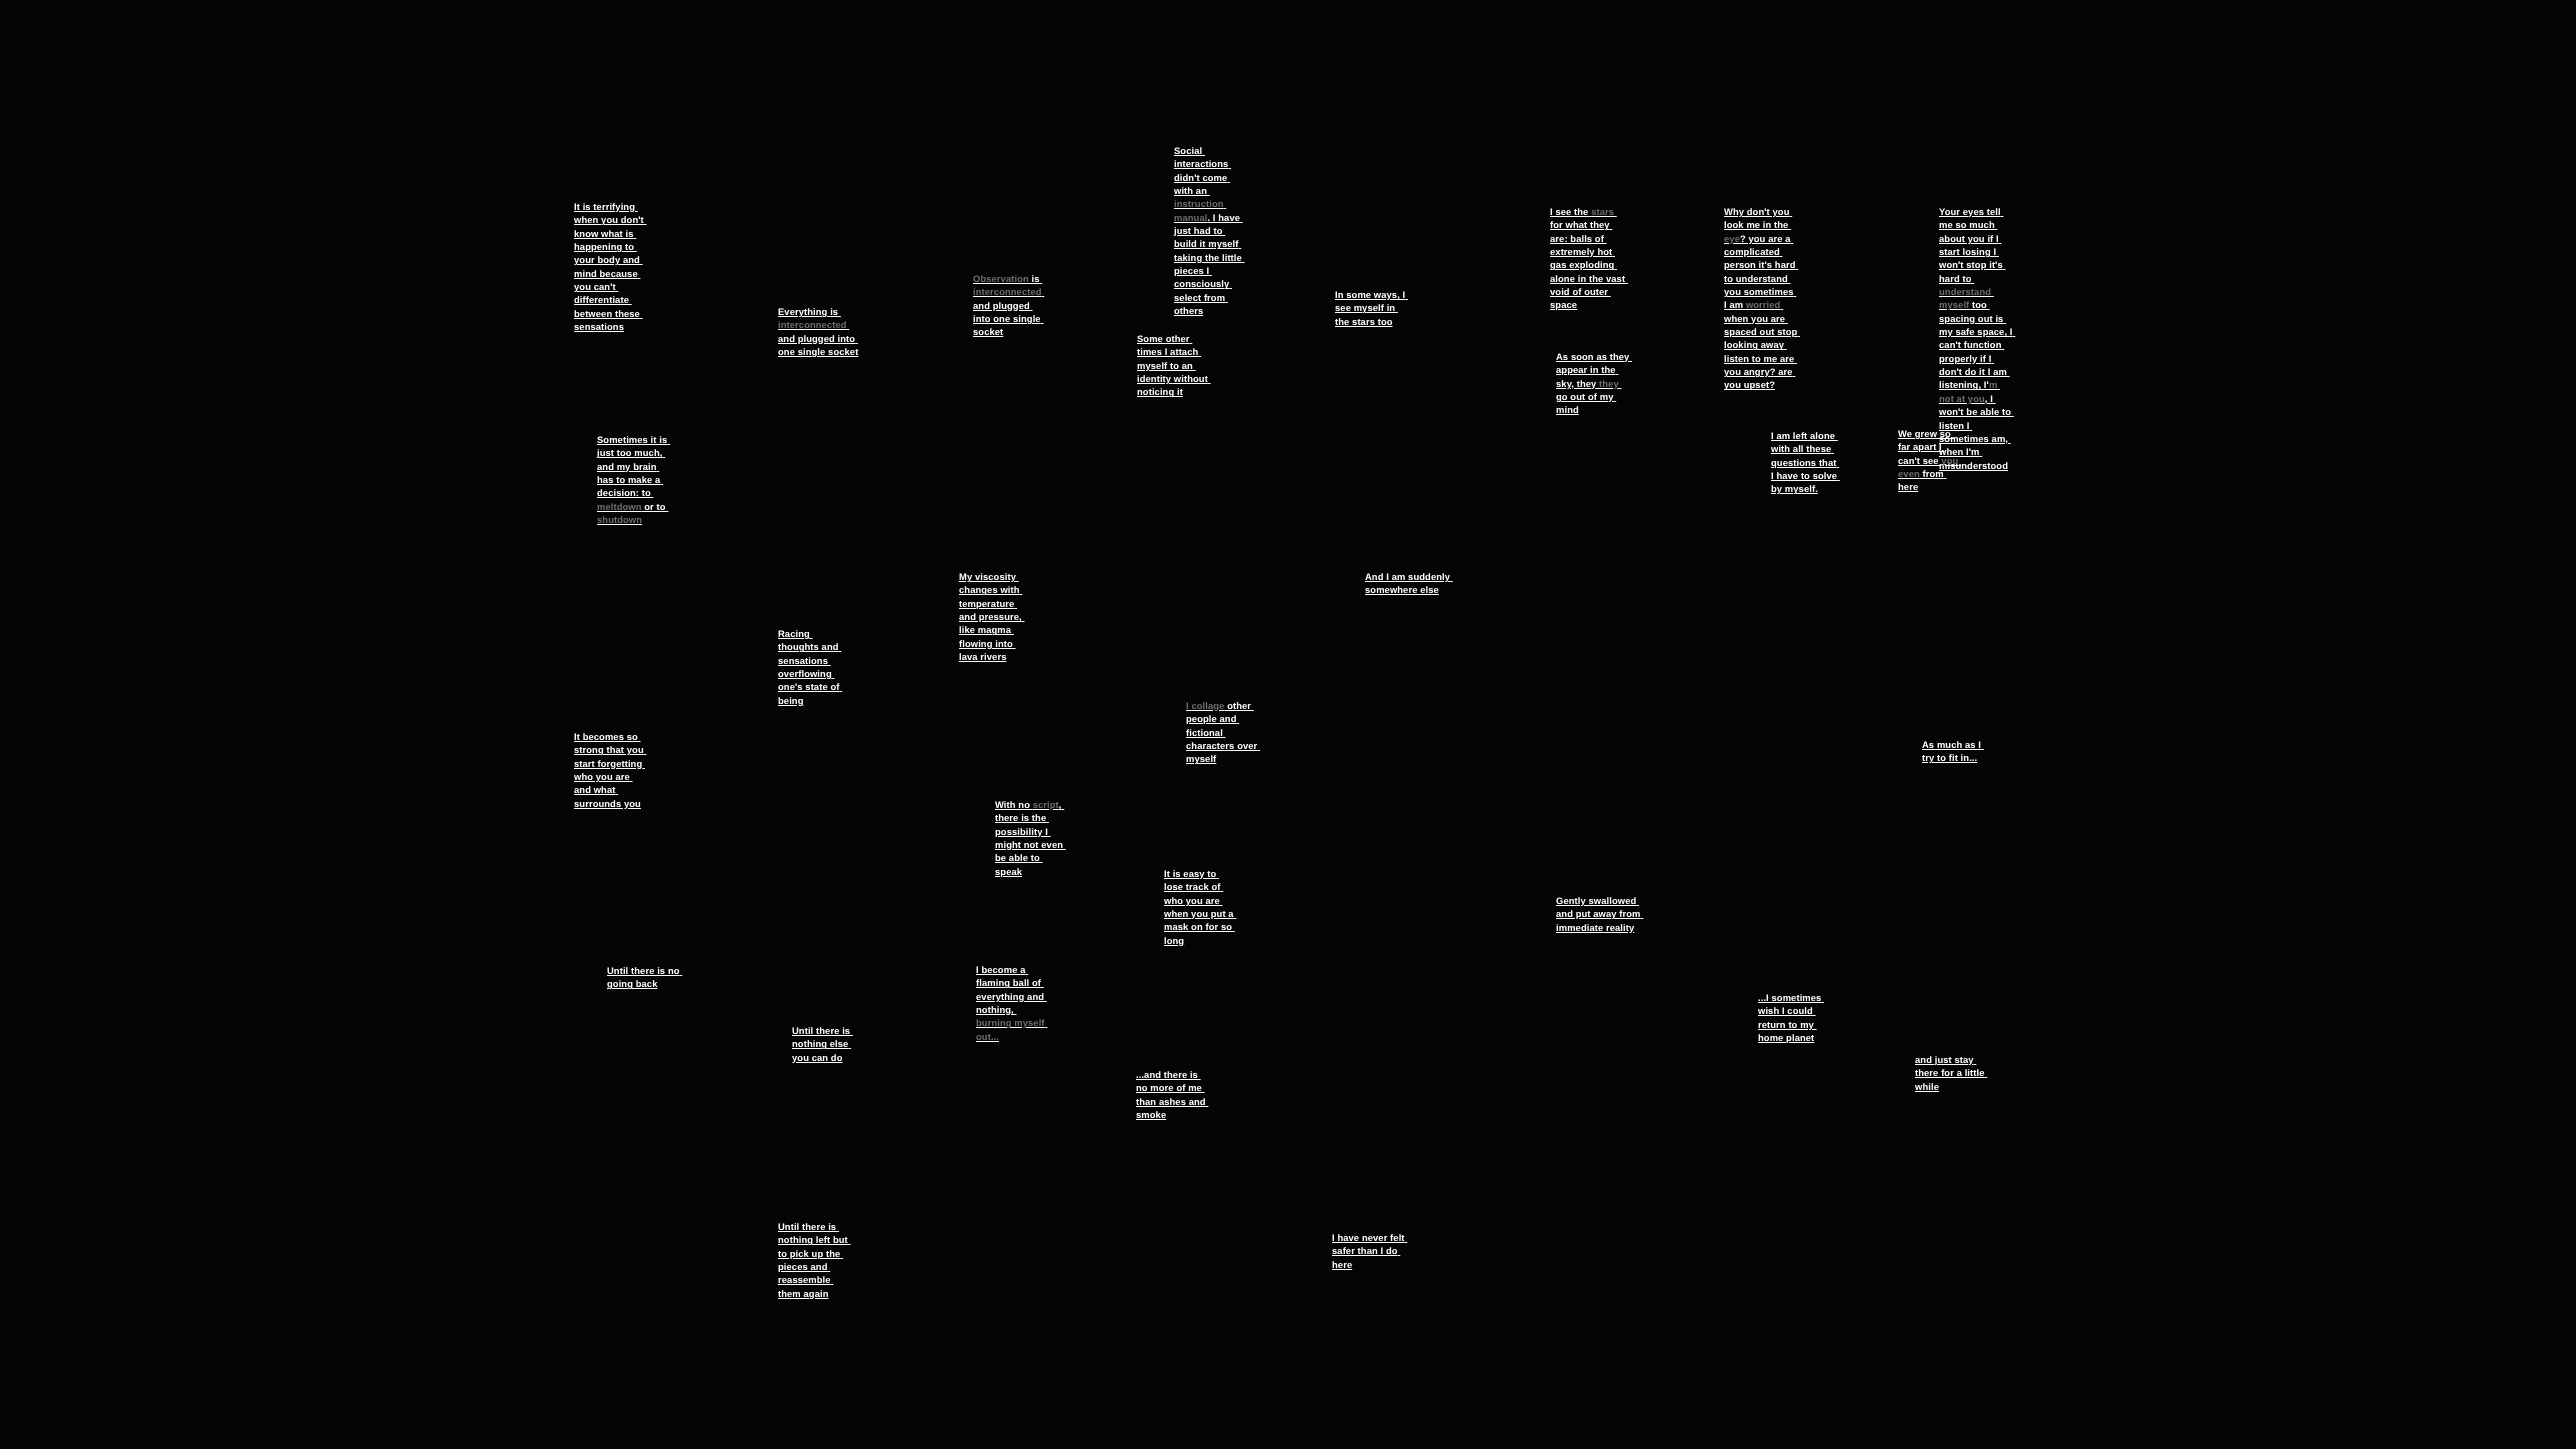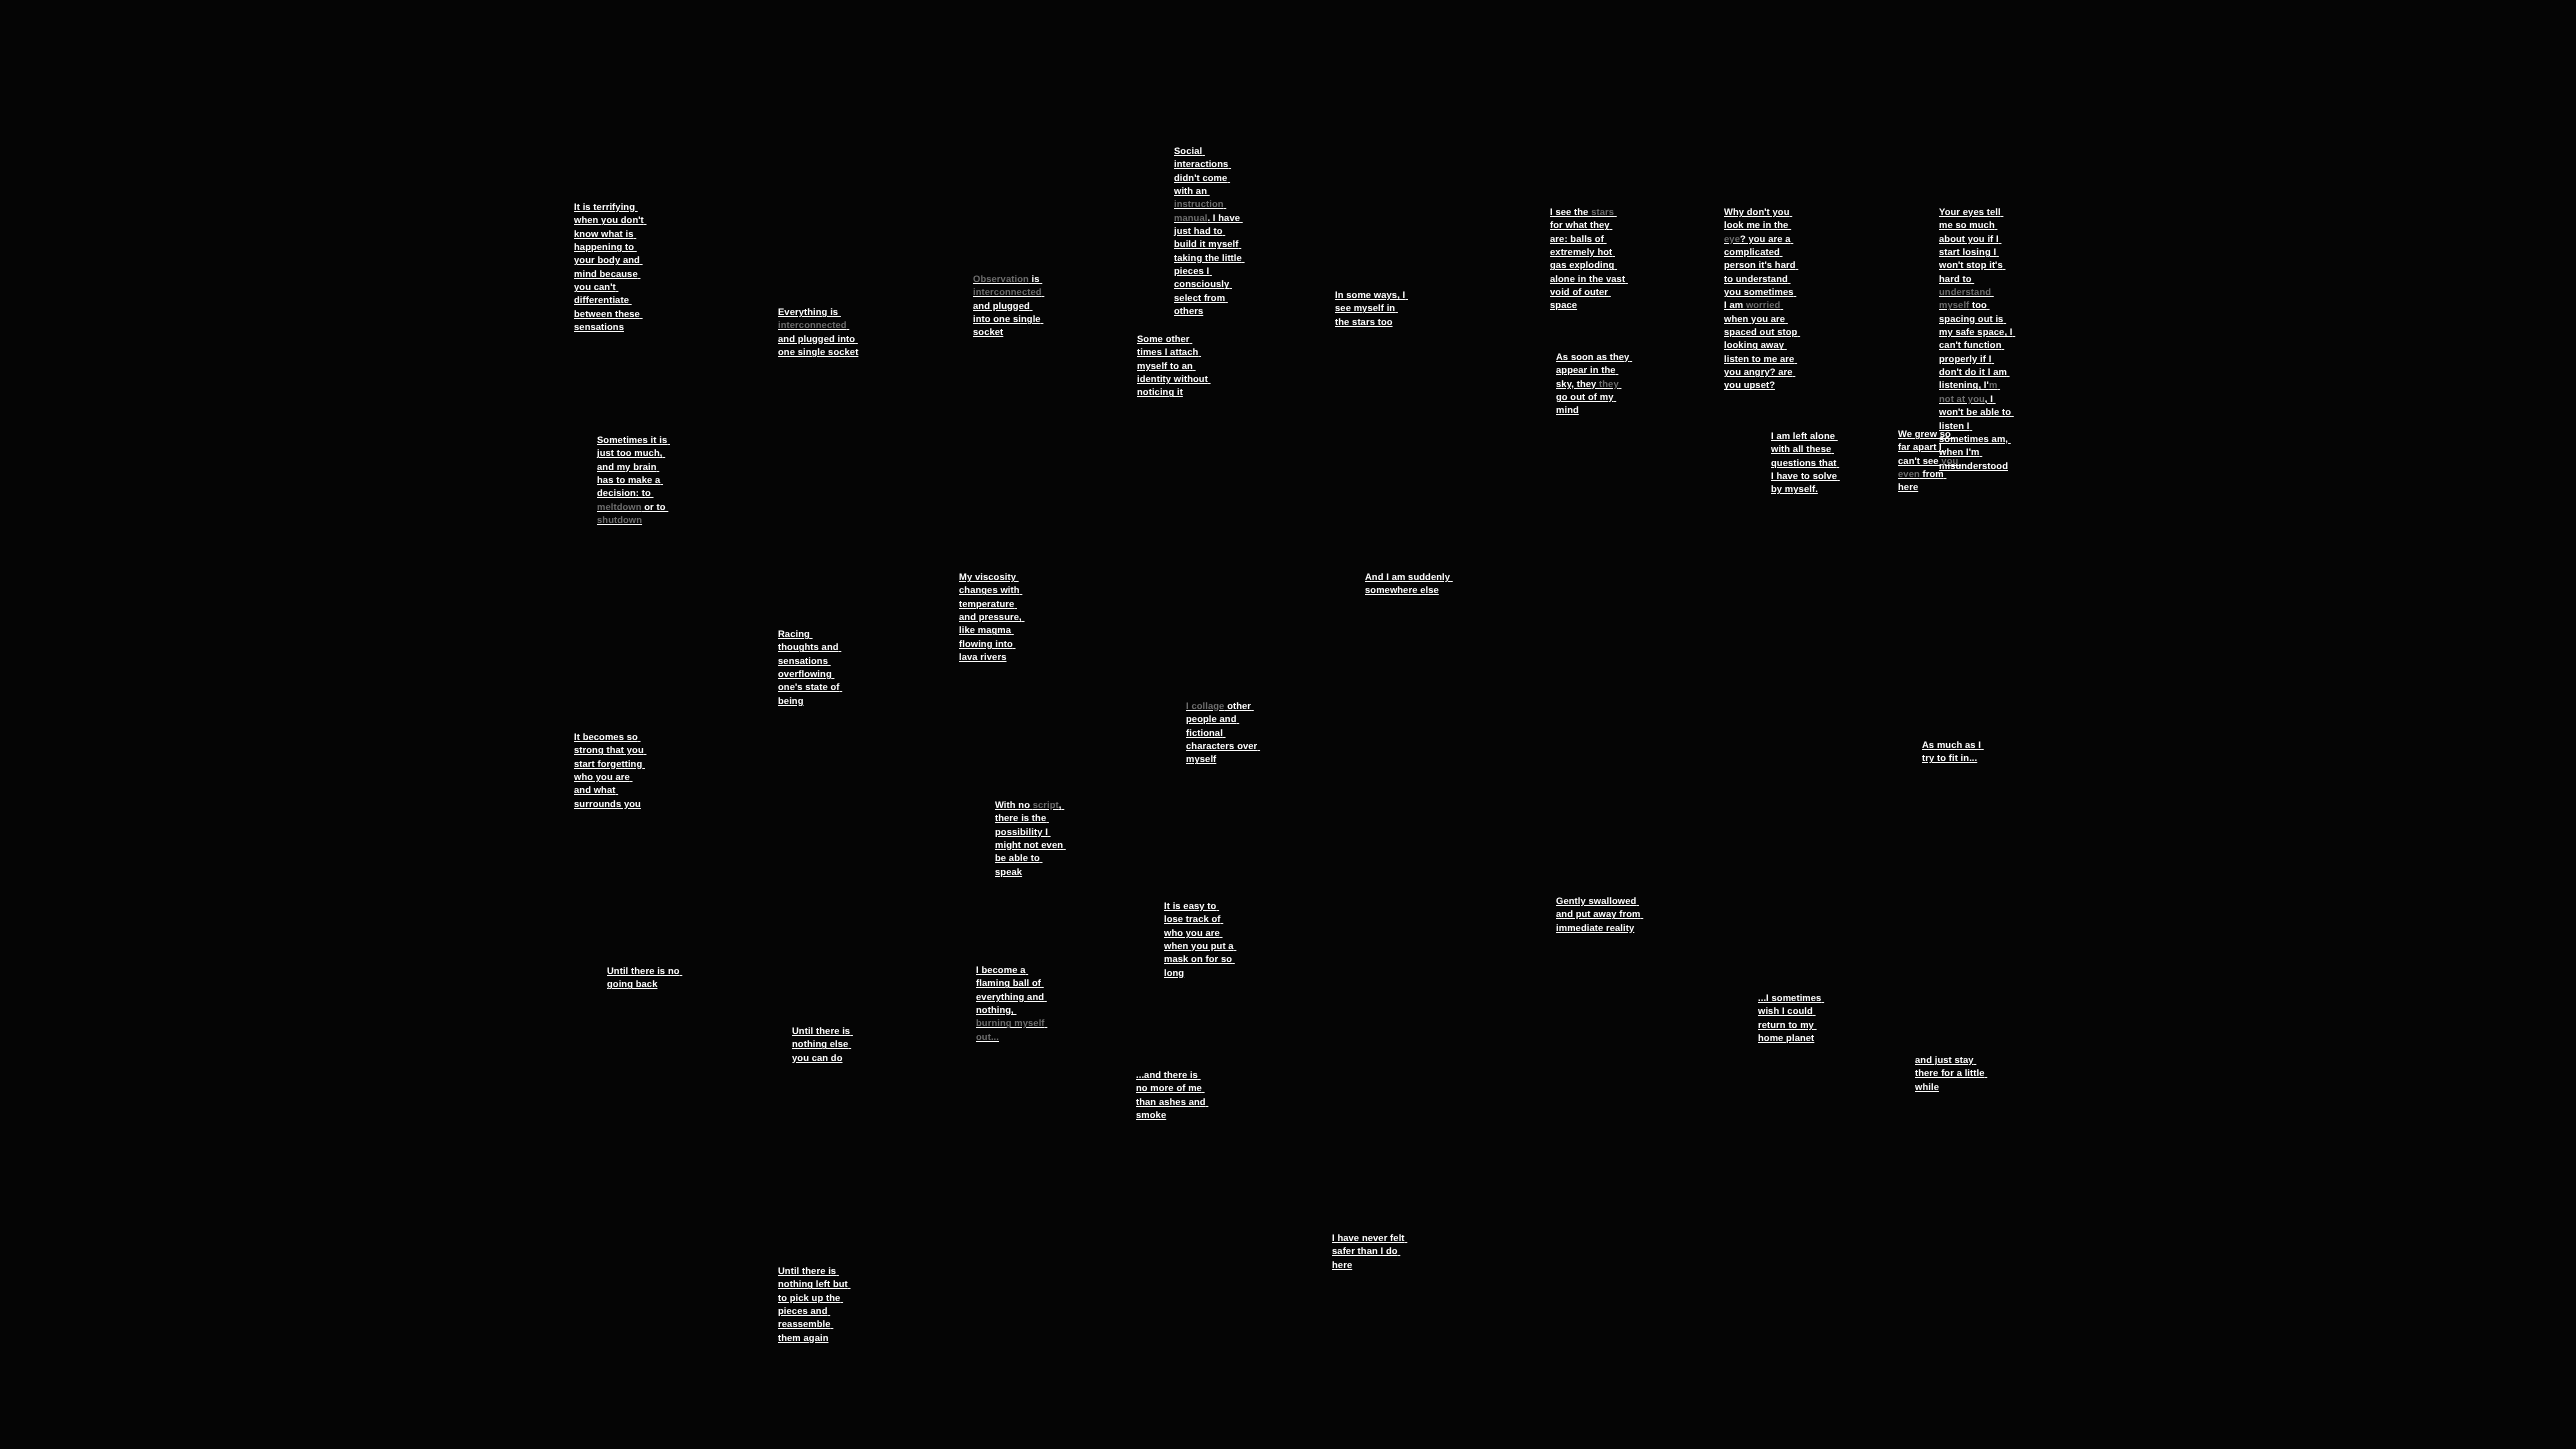--- a/index.html
+++ b/index.html
@@ -50,24 +50,24 @@
     <div class="frag" style="left: 597px; top: 433px; width: 74px;">Sometimes it is just too much, and my brain has to make a decision: to <span class="dim">meltdown</span> or to <span class="dim">shutdown</span></div>
     <div class="frag" style="left: 1771px; top: 429px; width: 67px;">I am left alone with all these questions that I have to solve by myself.</div>
     <div class="frag" style="left: 1898px; top: 427px; width: 67px;">We grew so far apart I can't see <span class="dim">you even</span> from here</div>
     <div class="frag" style="left: 959px; top: 570px; width: 74px;">My viscosity changes with temperature and pressure, like magma flowing into lava rivers</div>
     <div class="frag" style="left: 1365px; top: 570px; width: 87px;">And I am suddenly somewhere else</div>
     <div class="frag" style="left: 778px; top: 627px; width: 74px;">Racing thoughts and sensations overflowing one's state of being</div>
     <div class="frag" style="left: 1186px; top: 699px; width: 74px;"><span class="dim">I collage</span> other people and fictional characters over myself</div>
     <div class="frag" style="left: 574px; top: 730px; width: 74px;">It becomes so strong that you start forgetting who you are and what surrounds you</div>
     <div class="frag" style="left: 1922px; top: 738px; width: 74px;">As much as I try to fit in...</div>
     <div class="frag" style="left: 995px; top: 798px; width: 74px;">With no <span class="dim">script</span>, there is the possibility I might not even be able to speak</div>
-    <div class="frag" style="left: 1164px; top: 867px; width: 74px; margin-top: 32px;">It is easy to lose track of who you are when you put a mask on for so long</div>
+    <div class="frag" style="left: 1164px; top: 867px; width: 74px;">It is easy to lose track of who you are when you put a mask on for so long</div>
     <div class="frag" style="left: 1556px; top: 894px; width: 87px;">Gently swallowed and put away from immediate reality</div>
     <div class="frag" style="left: 607px; top: 964px; width: 74px;">Until there is no going back</div>
     <div class="frag" style="left: 976px; top: 948px; width: 74px; margin-top: 15px;">I become a flaming ball of everything and nothing, <span class="dim">burning myself out...</span></div>
     <div class="frag" style="left: 1758px; top: 983px; width: 74px; margin-top: 8px;">...I sometimes wish I could return to my home planet</div>
     <div class="frag" style="left: 792px; top: 1024px; width: 74px;">Until there is nothing else you can do</div>
     <div class="frag" style="left: 1915px; top: 1053px; width: 74px;">and just stay there for a little while</div>
     <div class="frag" style="left: 1136px; top: 1068px; width: 74px;">...and there is no more of me than ashes and smoke</div>
-    <div class="frag" style="left: 778px; top: 1220px; width: 74px; margin-top: 44px;">Until there is nothing left but to pick up the pieces and reassemble them again</div>
+    <div class="frag" style="left: 778px; top: 1220px; width: 74px;">Until there is nothing left but to pick up the pieces and reassemble them again</div>
     <div class="frag" style="left: 1332px; top: 1231px; width: 81px;">I have never felt safer than I do here</div>
   </div>
 
 
 </body></html>

